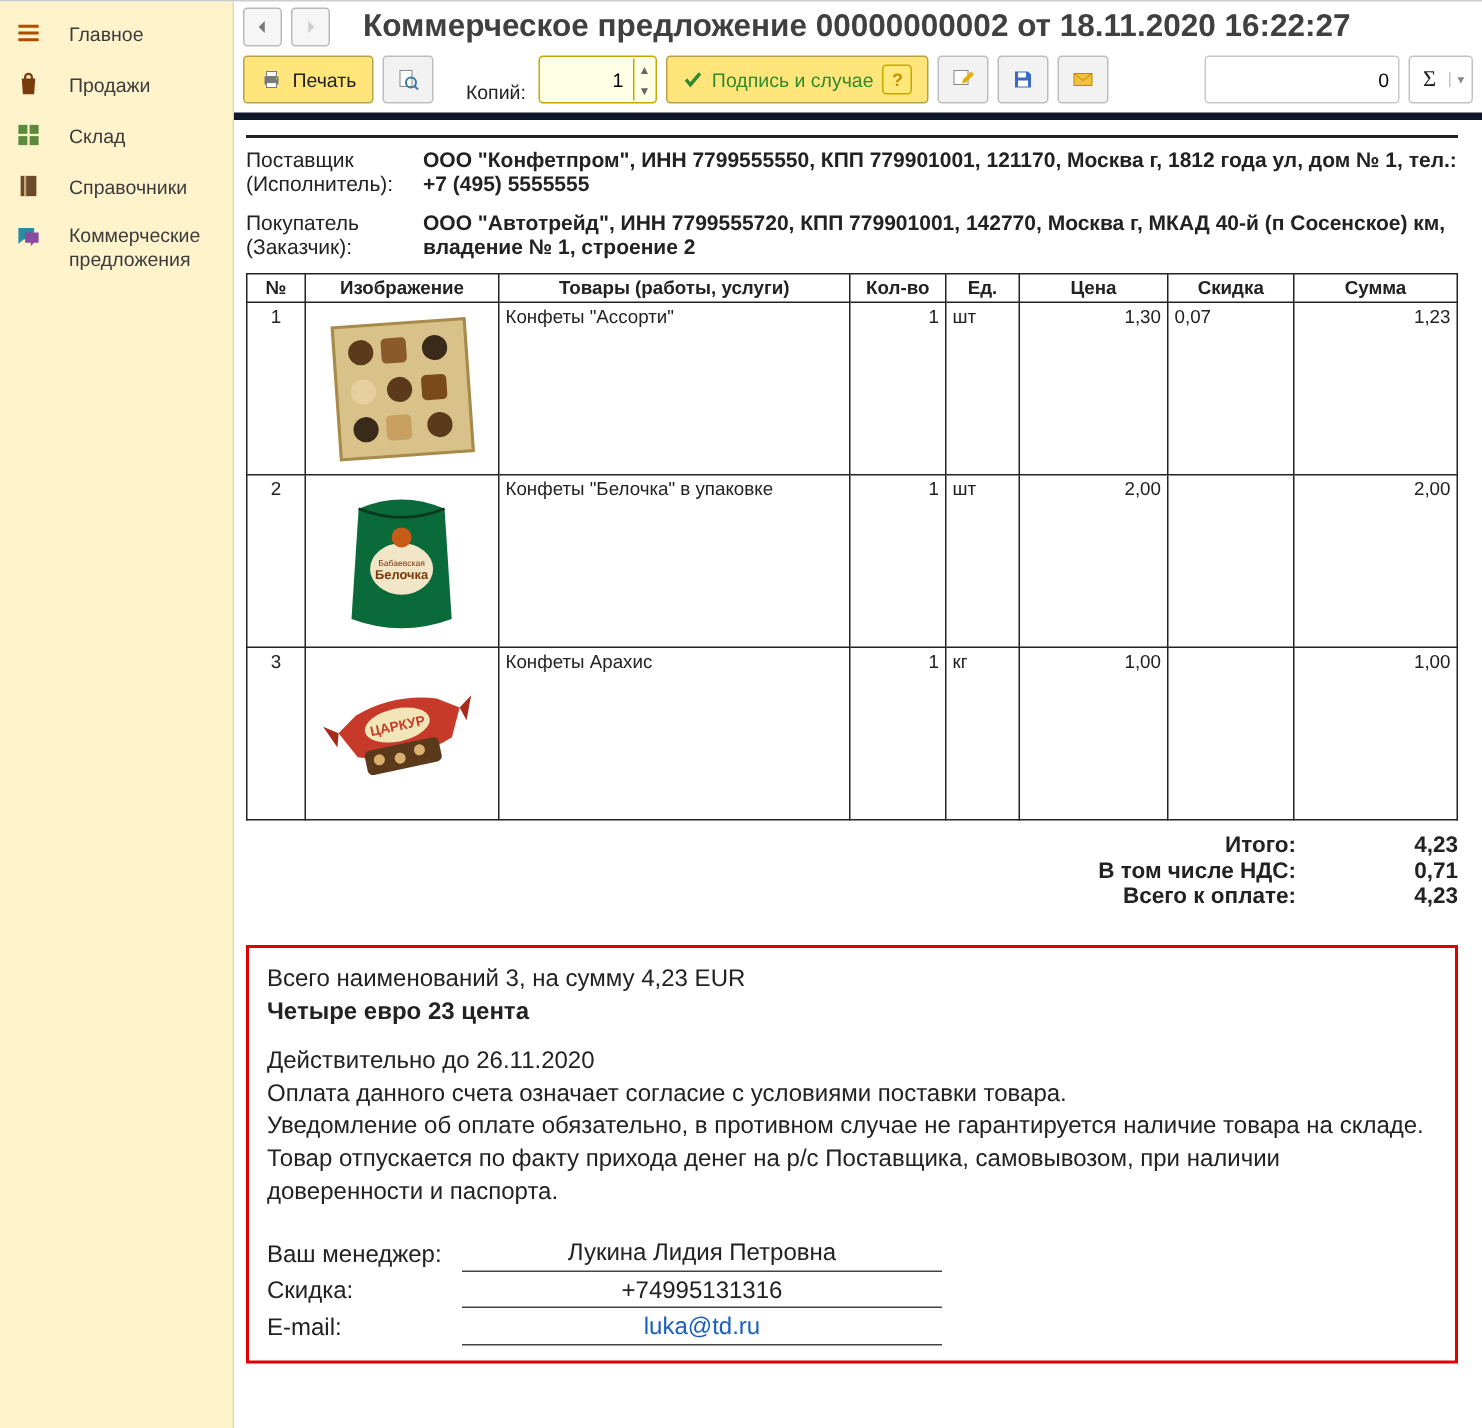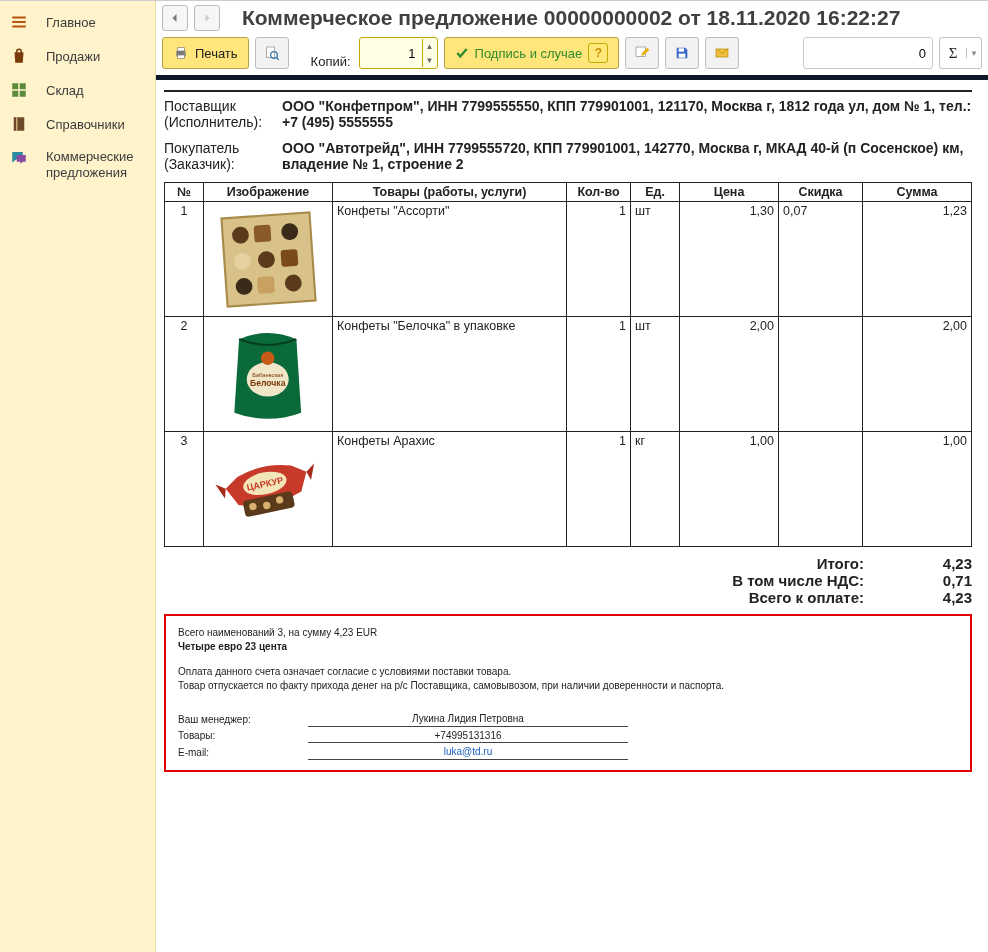--- a/index.html
+++ b/index.html
@@ -46,21 +46,21 @@
 .col-unit{width:40px}
 .col-price{width:90px;text-align:right}
 .col-disc{width:75px;}
 .col-sum{width:100px;text-align:right}
 .img-ph{height:110px;display:flex;align-items:center;justify-content:center}
 .img-ph svg{max-height:105px;max-width:110px}
 .totals{margin-top:8px;font-size:15px}
 .totals .row{display:flex;justify-content:flex-end;gap:28px}
 .totals .row .tl{font-weight:700;text-align:right}
 .totals .row .tv{width:80px;text-align:right;font-weight:700}
-.red-box{border:2px solid #e00000;padding:10px 12px;margin-top:8px;font-size:10px;line-height:1.35}
+.red-box{border:2px solid #e00000;padding:10px 12px;margin-top:24px;font-size:16px;line-height:1.35}
 .red-box .bold{font-weight:700;margin-bottom:12px}
 .contact-row{display:flex;align-items:center;margin-top:2px}
 .contact-row .cl{width:130px}
 .contact-row .cv{width:320px;border-bottom:1px solid #444;text-align:center}
 .contact-row .cv a{color:#1a5fbd;}
 </style>
 </head>
 <body>
 
 <div class="app">
@@ -297,29 +297,31 @@
           </div>
         <div class="row">
             <div class="tl">Всего к оплате:</div>
             <div class="tv">4,23</div>
           </div>
       </div>
 
       <div class="red-box">
         <div>Всего наименований 3, на сумму 4,23 EUR</div>
         <div class="bold">Четыре евро 23 цента</div>
+        <div>Действительно до 26.11.2020</div>
         <div>Оплата данного счета означает согласие с условиями поставки товара.</div>
+        <div>Уведомление об оплате обязательно, в противном случае не гарантируется наличие товара на складе.</div>
         <div>Товар отпускается по факту прихода денег на р/с Поставщика, самовывозом, при наличии доверенности и паспорта.</div>
         <div style="height:18px"></div>
         <div class="contact-row">
             <div class="cl">Ваш менеджер:</div>
             <div class="cv">Лукина Лидия Петровна</div>
           </div>
         <div class="contact-row">
-            <div class="cl">Товары:</div>
+            <div class="cl">Скидка:</div>
             <div class="cv">+74995131316</div>
           </div>
         <div class="contact-row">
             <div class="cl">E-mail:</div>
             <div class="cv"><a>luka@td.ru</a></div>
           </div>
       </div>
     </div>
   </div>
 </div>

